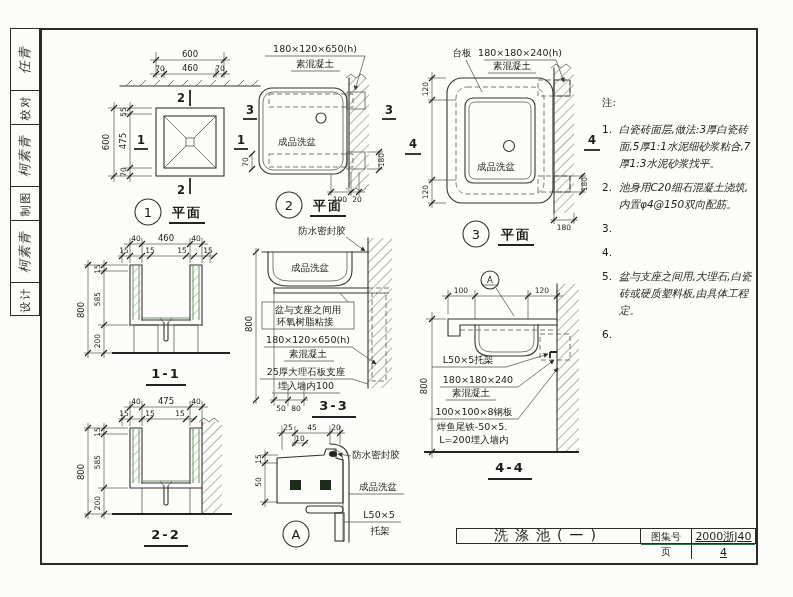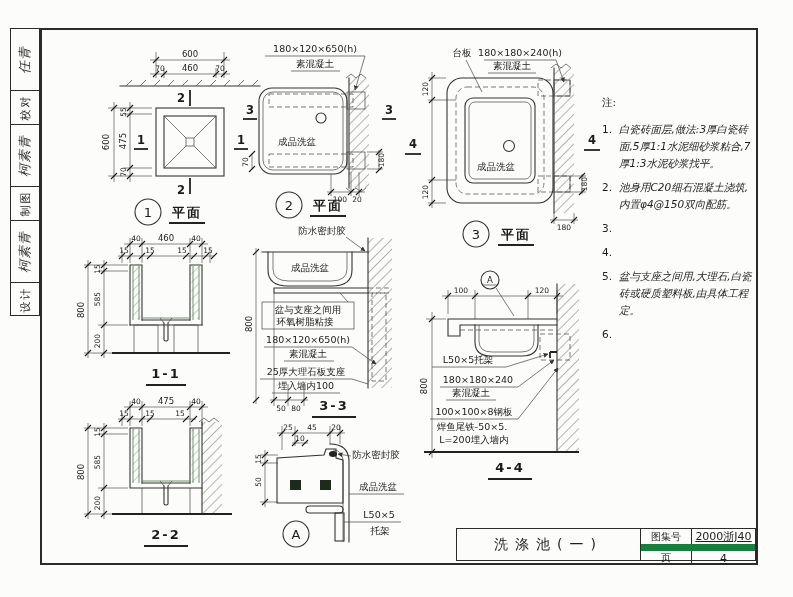--- a/index.html
+++ b/index.html
@@ -13,26 +13,26 @@
   .vcell:last-child{border-bottom:1.5px solid #2b2b2b;}
   .vtext{transform:rotate(-90deg);white-space:nowrap;letter-spacing:2px;font-size:11px;color:#222;}
   .vsig{font-family:"DejaVu Serif","Liberation Serif",serif;font-style:italic;font-size:13px;color:#333;letter-spacing:1px;}
   
   #notes{position:absolute;left:602px;top:94px;width:152px;font-size:10.5px;line-height:1.62;color:#1d1d1d;}
   #notes .nh{margin-bottom:10px;}
   .nitem{display:flex;margin-bottom:7px;}
   .nnum{width:17px;flex:none;}
   .ntxt{flex:1;font-style:italic;}
   
-  #tblock{position:absolute;left:456px;top:528px;width:300px;height:33px;display:flex;
+  #tblock{position:absolute;left:456px;top:528px;width:300px;height:16px;display:flex;
           border:1.5px solid #2b2b2b;background:#fcfcfa;box-sizing:border-box;}
   #tb-title{flex:1;display:flex;align-items:center;justify-content:center;font-size:14px;letter-spacing:7px;border-right:1.5px solid #2b2b2b;}
   #tb-right{width:114px;display:flex;flex-direction:column;}
   .tbrow{flex:1;display:flex;}
-  .tbrow:first-child{border-bottom:7px solid #15803d;}
+  .tbrow:first-child{border-bottom:1px solid #15803d;}
   .tblabel{width:50px;border-right:1px solid #2b2b2b;display:flex;align-items:center;justify-content:center;font-size:10px;}
   .tbval{flex:1;display:flex;align-items:center;justify-content:center;font-size:11px;text-decoration:underline;}
   
   svg.dr{position:absolute;overflow:visible;}
   .ln{stroke:#333;stroke-width:1.1;fill:none;stroke-linecap:square;}
   .thk{stroke:#222;stroke-width:1.8;}
   .thin{stroke:#444;stroke-width:0.7;fill:none;}
   .grn{stroke:#5f8a5f;stroke-width:0.9;fill:none;}
   .dim{stroke:#555;stroke-width:0.7;fill:none;}
   .tk{stroke:#1c1c1c;stroke-width:1.1;fill:none;}

